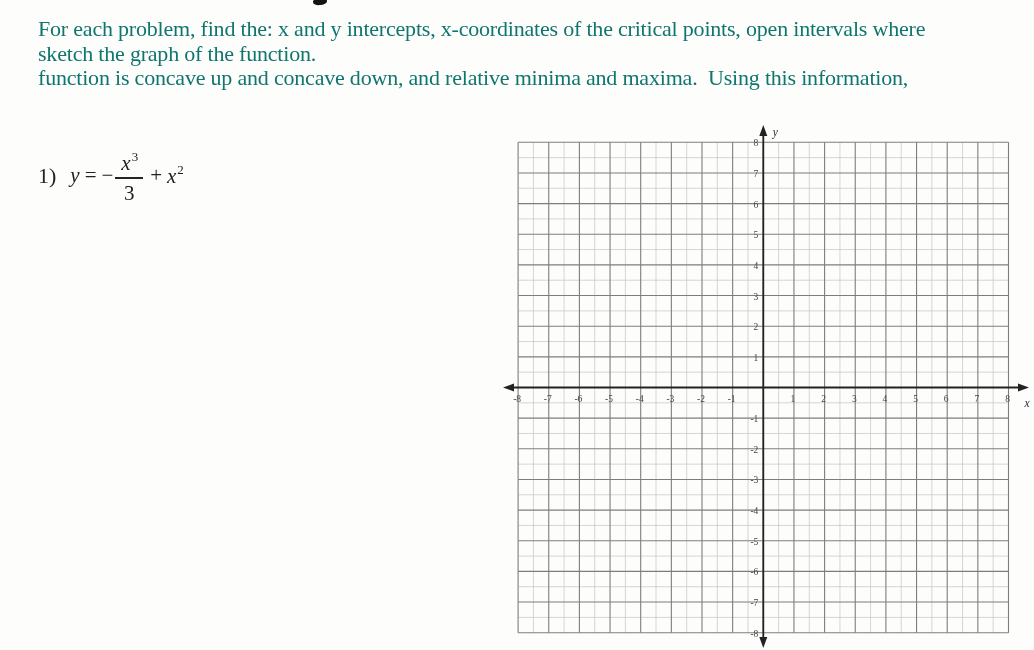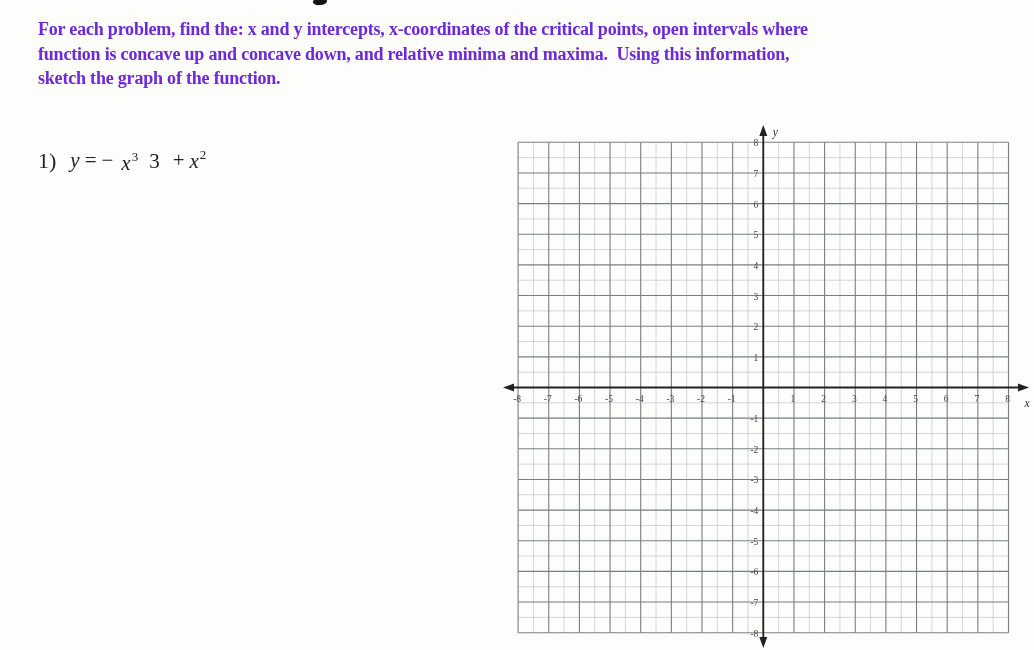--- a/index.html
+++ b/index.html
@@ -14,26 +14,26 @@
     overflow: hidden;
     font-family: "Liberation Serif", serif;
     color: #1a1a1a;
   }
   .instructions {
     position: absolute;
     left: 38px;
     top: 17px;
   }
   .instr-line {
-    font-weight: bold;
-    font-size: 18px;
+    font-weight: normal;
+    font-size: 22px;
     line-height: 24.6px;
     letter-spacing: -0.2px;
     white-space: pre;
-    color: #6d28d9;
+    color: #0f766e;
   }
   .scan-artifact {
     position: absolute;
     left: 313px;
     top: -2px;
     width: 14px;
     height: 7px;
     background: #141414;
     border-radius: 45%;
     transform: rotate(-6deg);
@@ -48,21 +48,21 @@
     color: #222;
   }
   .problem .plabel {
     margin-right: 14px;
     font-size: 22px;
   }
   .var { font-style: italic; }
   .op { margin: 0 5px; }
   .frac {
     display: inline-flex;
-    flex-direction: row;
+    flex-direction: column;
     align-items: center;
     margin: 0 2px;
     vertical-align: middle;
   }
   .frac .num, .frac .den {
     font-size: 21px;
     line-height: 24px;
     padding: 0 6px;
   }
   .frac .bar {
@@ -97,22 +97,22 @@
     fill: #2a2f33;
   }
 </style>
 </head>
 <body>
 
 <div class="scan-artifact"></div>
 
 <div class="instructions">
   <div class="instr-line">For each problem, find the: x and y intercepts, x-coordinates of the critical points, open intervals where</div>
+  <div class="instr-line">sketch the graph of the function.</div>
   <div class="instr-line">function is concave up and concave down, and relative minima and maxima.  Using this information,</div>
-  <div class="instr-line">sketch the graph of the function.</div>
 </div>
 
 <div class="problem">
   <span class="plabel">1)</span>
   <span class="var">y</span>
   <span class="op">=</span>
   <span>−</span>
   <span class="frac">
     <span class="num"><span class="var">x</span><sup class="exp">3</sup></span>
     <span class="bar"></span>

